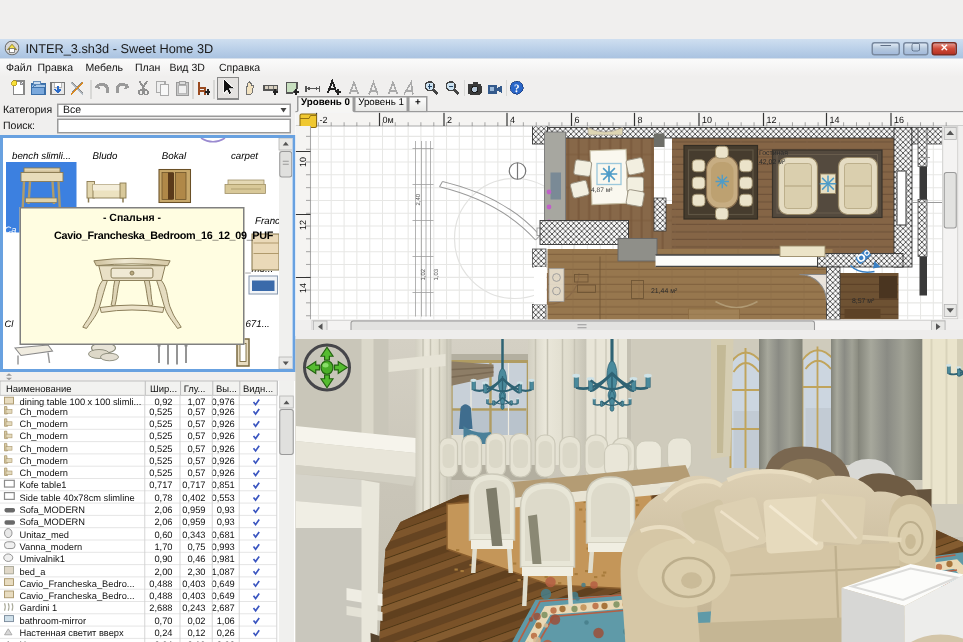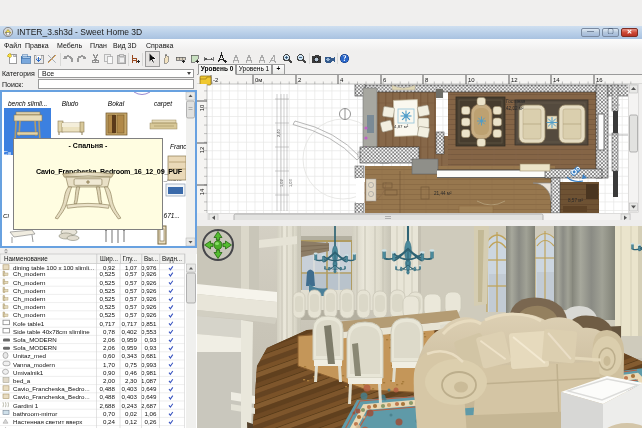--- a/index.html
+++ b/index.html
@@ -26,21 +26,21 @@
 #catrow .dd{position:absolute;left:38px;top:0px;width:156px;height:9px;background:#fff;border:1px solid #9a9a9a;box-sizing:border-box;}
 #catrow .dd .v{position:absolute;left:3px;top:0px;font-size:7px;}
 #catrow .dd .a{position:absolute;right:2px;top:2px;width:0;height:0;border-left:2.5px solid transparent;border-right:2.5px solid transparent;border-top:3.5px solid #444;}
 #searchrow{position:absolute;left:0;top:53px;width:197px;height:11px;font-size:7px;color:#111;}
 #searchrow .lbl{position:absolute;left:2px;top:2px;}
 #searchrow .inp{position:absolute;left:38px;top:0px;width:156px;height:10px;background:#fff;border:1px solid #9a9a9a;box-sizing:border-box;}
 #catalog{position:absolute;left:0px;top:64px;width:197px;height:158px;background:#fff;border:2px solid #68a1e0;box-sizing:border-box;overflow:hidden;}
 #furntable{position:absolute;left:0;top:222px;width:197px;height:206px;background:#fff;overflow:hidden;}
 #tooltip{position:absolute;left:13px;top:112px;width:150px;height:92px;background:#fffde1;border:1px solid #808080;box-sizing:border-box;z-index:50;}
 #tooltip .t1{position:absolute;left:0;right:0;top:3px;text-align:center;font-size:7px;font-weight:bold;color:#000;}
-#tooltip .t2{position:absolute;left:0;right:0;top:28px;text-align:center;font-size:7.2px;font-weight:bold;color:#000;letter-spacing:-0.2px;padding-left:22px;}
+#tooltip .t2{position:absolute;left:0;right:0;top:13px;text-align:center;font-size:7.2px;font-weight:bold;color:#000;letter-spacing:-0.2px;padding-left:22px;}
 
 #tabstrip{position:absolute;left:197px;top:38px;width:445px;height:11px;background:#f0efee;border-bottom:1px solid #9a9a9a;box-sizing:border-box;}
 .tab{position:absolute;top:0px;height:11px;font-size:6.5px;text-align:center;border:1px solid #9a9a9a;box-sizing:border-box;background:linear-gradient(#fdfdfd,#e8e8e6);}
 #tab0{left:1px;width:38px;background:#f6f6f4;border-bottom:1px solid #f6f6f4;font-weight:bold;}
 #tab1{left:39px;width:36px;}
 #tabp{left:75px;width:13px;font-weight:bold;}
 #plan{position:absolute;left:197px;top:49px;width:445px;height:149px;background:#fff;overflow:hidden;}
 #view3d{position:absolute;left:197px;top:200px;width:445px;height:228px;background:#c9c5b8;overflow:hidden;}
 </style>
 </head>

